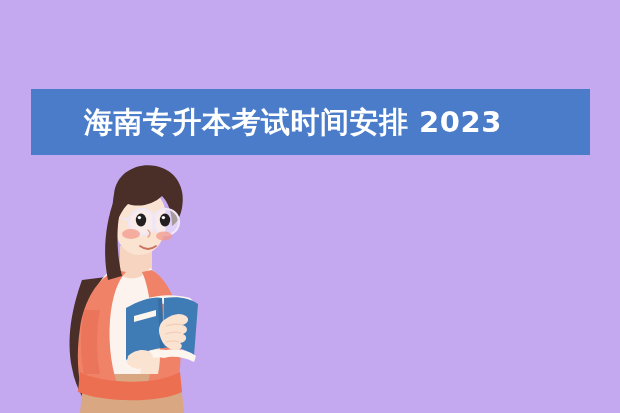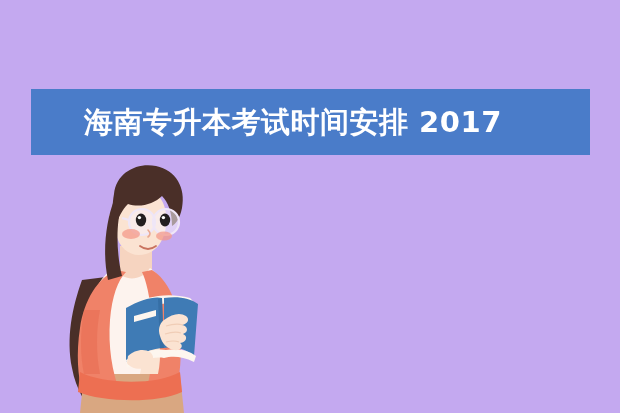--- a/index.html
+++ b/index.html
@@ -51,21 +51,21 @@
     width: 200px;
     height: 253px;
   }
 </style>
 </head>
 <body>
 
 <div id="stage">
 
   <div id="title-banner">
-    <div id="title-text">海南专升本考试时间安排 2017</div>
+    <div id="title-text">海南专升本考试时间安排 2023</div>
   </div>
 
   <div id="illustration">
     <svg viewBox="0 0 200 253" xmlns="http://www.w3.org/2000/svg" aria-hidden="true">
       <defs>
         <clipPath id="frameClip">
           <rect x="0" y="0" width="200" height="253"></rect>
         </clipPath>
       </defs>
 

